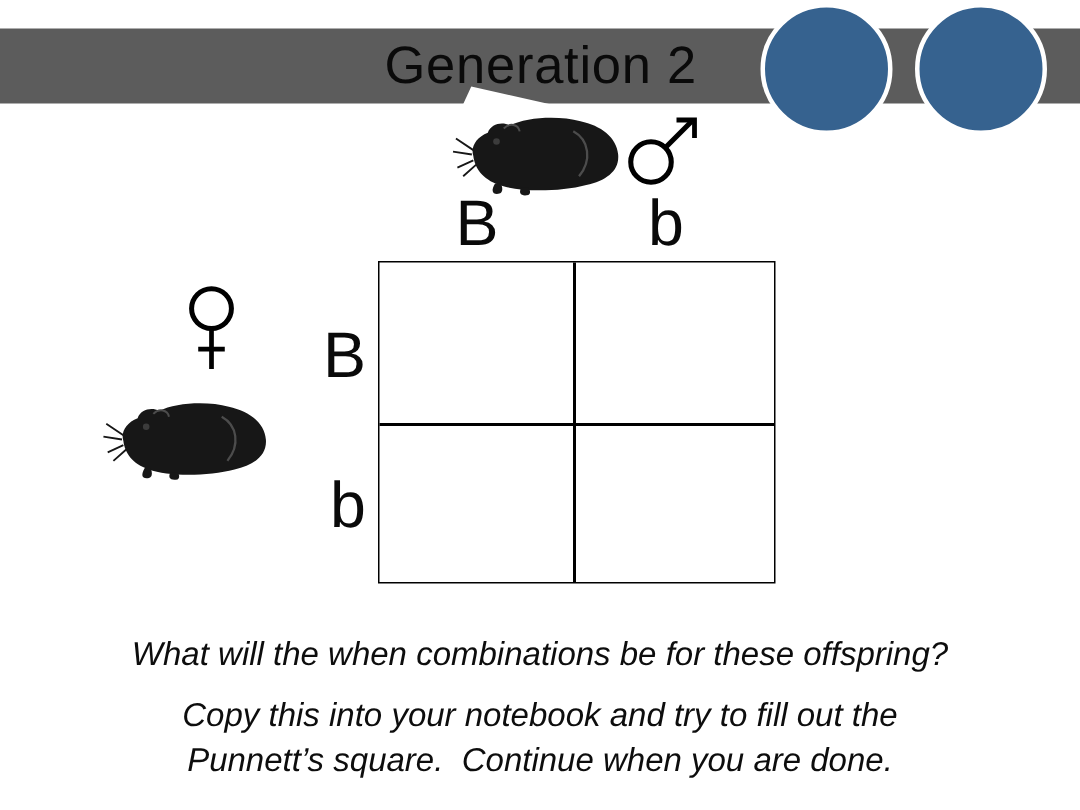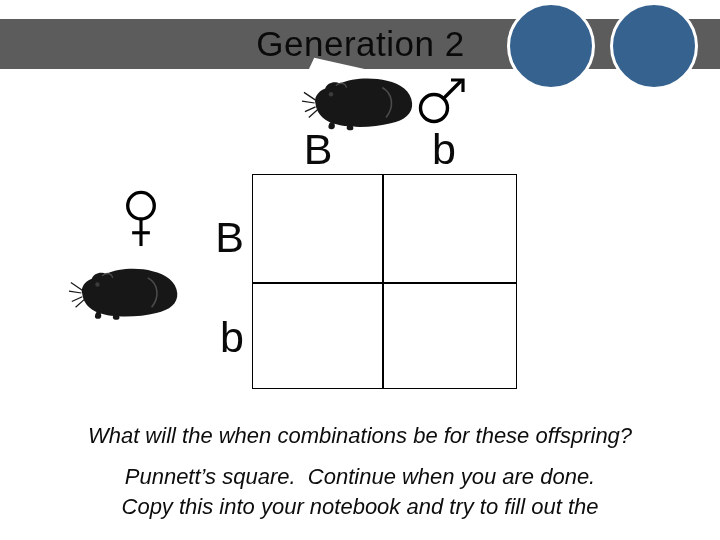--- a/index.html
+++ b/index.html
@@ -121,17 +121,17 @@
     <div class="v-div"></div>
     <div class="h-div"></div>
     <div class="pcell p-r1c1"></div>
     <div class="pcell p-r1c2"></div>
     <div class="pcell p-r2c1"></div>
     <div class="pcell p-r2c2"></div>
   </div>
 
   <div class="question">What will the when combinations be for these offspring?</div>
   <div class="instructions">
+    <div>Copy this into your notebook and try to fill out the</div>
     <div>Punnett’s square.&nbsp; Continue when you are done.</div>
-    <div>Copy this into your notebook and try to fill out the</div>
   </div>
 
 </div>
 
 </body></html>

